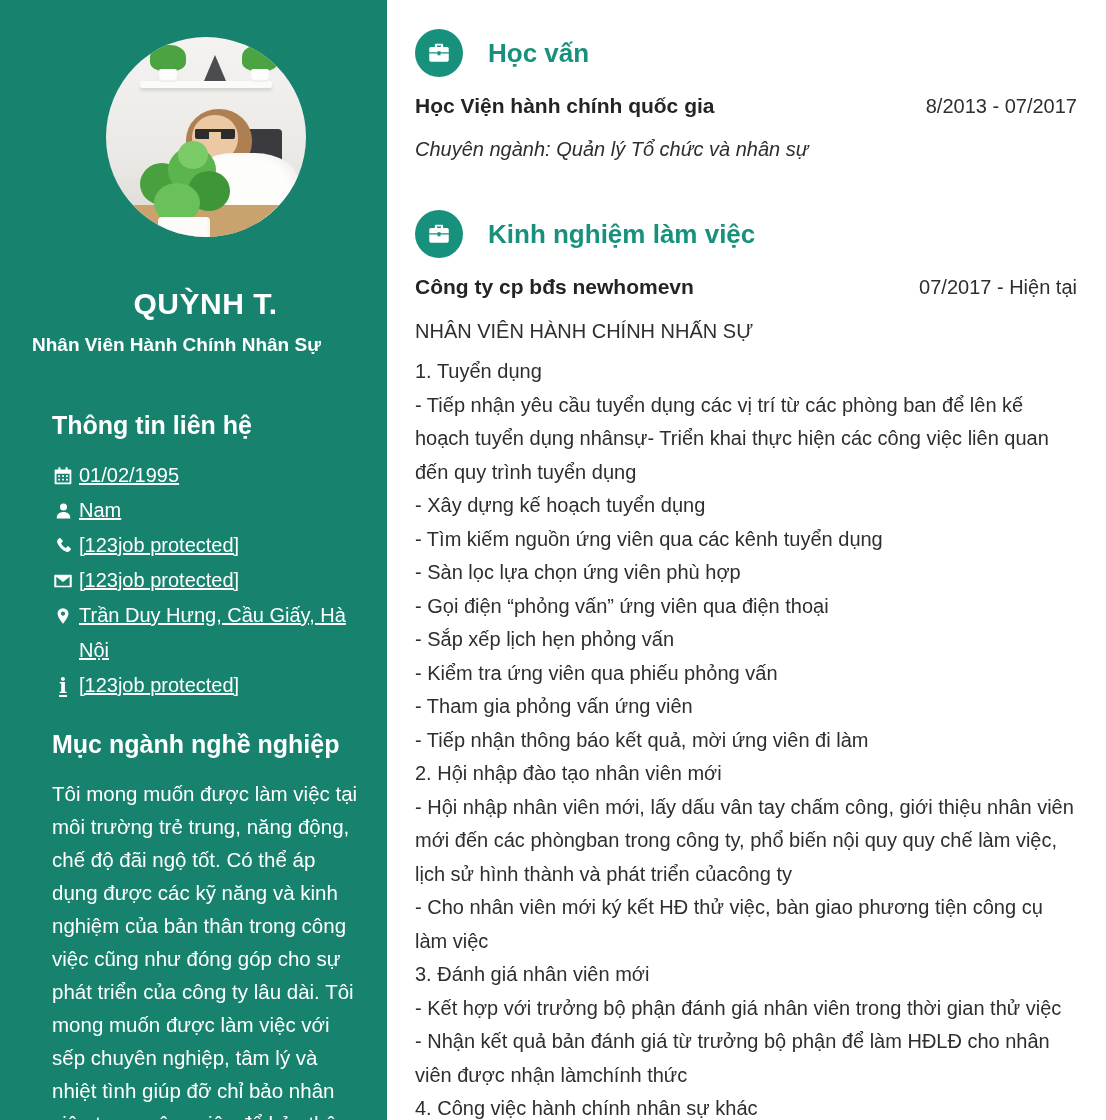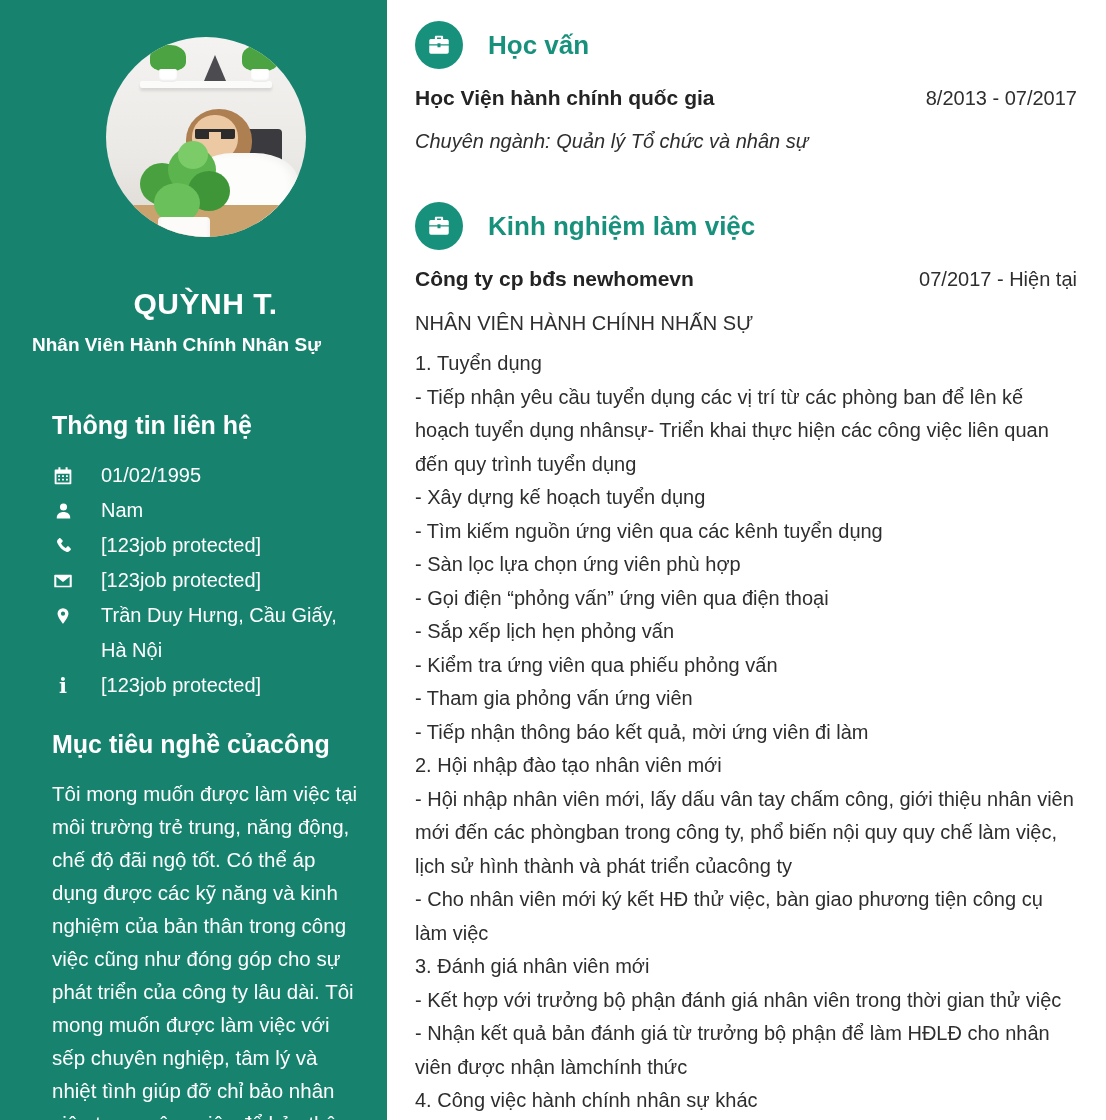--- a/index.html
+++ b/index.html
@@ -48,28 +48,28 @@
   .ph-bush i:nth-child(4){left:20px;top:42px;width:46px;height:40px;background:#6ac05a;}
   .ph-bush i:nth-child(5){left:44px;top:0px;width:30px;height:28px;background:#7bcb69;}
   .ph-pot-b{left:26%;top:calc(52% + 76px);width:52px;height:56px;background:#fcfbf9;border-radius:4px 4px 8px 8px;box-shadow:inset 0 -4px 5px rgba(0,0,0,.08);}
 
   .name{margin:50px 10px 0;text-align:center;font-size:30px;font-weight:bold;letter-spacing:.5px;}
   .role{margin:13px 8px 0;text-align:left;font-size:19px;font-weight:bold;}
   .side-heading{margin:0 28px;font-size:25px;font-weight:bold;line-height:31px;}
   #contact-heading{margin-top:54px;}
   #objective-heading{margin-top:26px;}
   .contact{list-style:none;margin:17px 24px 0 28px;padding:0;font-size:20px;}
-  .contact li{display:flex;gap:27px;line-height:35px;}
+  .contact li{display:flex;gap:5px;line-height:35px;text-decoration:underline;}
   .cicon{flex:0 0 22px;width:22px;height:35px;display:flex;align-items:center;justify-content:center;}
   .cicon svg{display:block;}
   .info-i{font-weight:bold;font-size:21px;font-family:"DejaVu Serif","Liberation Serif",serif;}
   .objective-text{margin:17px 26px 0 28px;font-size:20.5px;line-height:33px;}
 
   
-  .main{flex:1;padding:21px 29px 16px 28px;}
+  .main{flex:1;padding:21px 29px 16px 28px;margin-top:8px;}
   .sec-header{display:flex;align-items:center;gap:25px;}
   .sec-icon{width:48px;height:48px;border-radius:50%;background:var(--accent);display:flex;align-items:center;justify-content:center;flex:0 0 48px;}
   .sec-title{font-size:26px;font-weight:bold;color:var(--accent);}
   .row{display:flex;justify-content:space-between;align-items:baseline;margin-top:17px;}
   .org{font-size:21px;font-weight:bold;color:var(--text-dark);}
   .dates{font-size:20px;color:var(--text-body);white-space:nowrap;}
   .major{margin-top:20px;font-size:20px;font-style:italic;}
   .experience{margin-top:49px;}
   .position{margin-top:21px;font-size:20px;}
   .duties{margin-top:12px;font-size:20px;line-height:33.5px;white-space:pre-line;}
@@ -153,21 +153,21 @@
         <span>Trần Duy Hưng, Cầu Giấy, Hà Nội</span>
       </li>
       <li>
         <span class="cicon">
             <span class="info-i">i</span>
           </span>
         <span>[123job protected]</span>
       </li>
     </ul>
 
-    <h3 class="side-heading" id="objective-heading">Mục tiêu nghề củacông</h3>
+    <h3 class="side-heading" id="objective-heading">Mục ngành nghề nghiệp</h3>
     <p class="objective-text">Tôi mong muốn được làm việc tại môi trường trẻ trung, năng động, chế độ đãi ngộ tốt. Có thể áp dụng được các kỹ năng và kinh nghiệm của bản thân trong công việc cũng như đóng góp cho sự phát triển của công ty lâu dài. Tôi mong muốn được làm việc với sếp chuyên nghiệp, tâm lý và nhiệt tình giúp đỡ chỉ bảo nhân viên trong công việc để bản thân có thể hoàn thiện và</p>
   </aside>
 
   <main class="main">
 
     <section class="education">
       <div class="sec-header">
         <span class="sec-icon">
           <svg width="26" height="26" viewBox="0 0 24 24" fill="#fff">
               <path d="M9.2 3.5h5.6c.6 0 1 .4 1 1v2h3.7c.8 0 1.5.7 1.5 1.5v3.2h-7.6v-.9h-2.8v.9H3V8c0-.8.7-1.5 1.5-1.5h3.7v-2c0-.6.4-1 1-1zm1 1.6v1.4h3.6V5.1h-3.6zM3 12.4h7.6v1.7h2.8v-1.7H21v6.1c0 .8-.7 1.5-1.5 1.5h-15c-.8 0-1.5-.7-1.5-1.5v-6.1z"></path>

